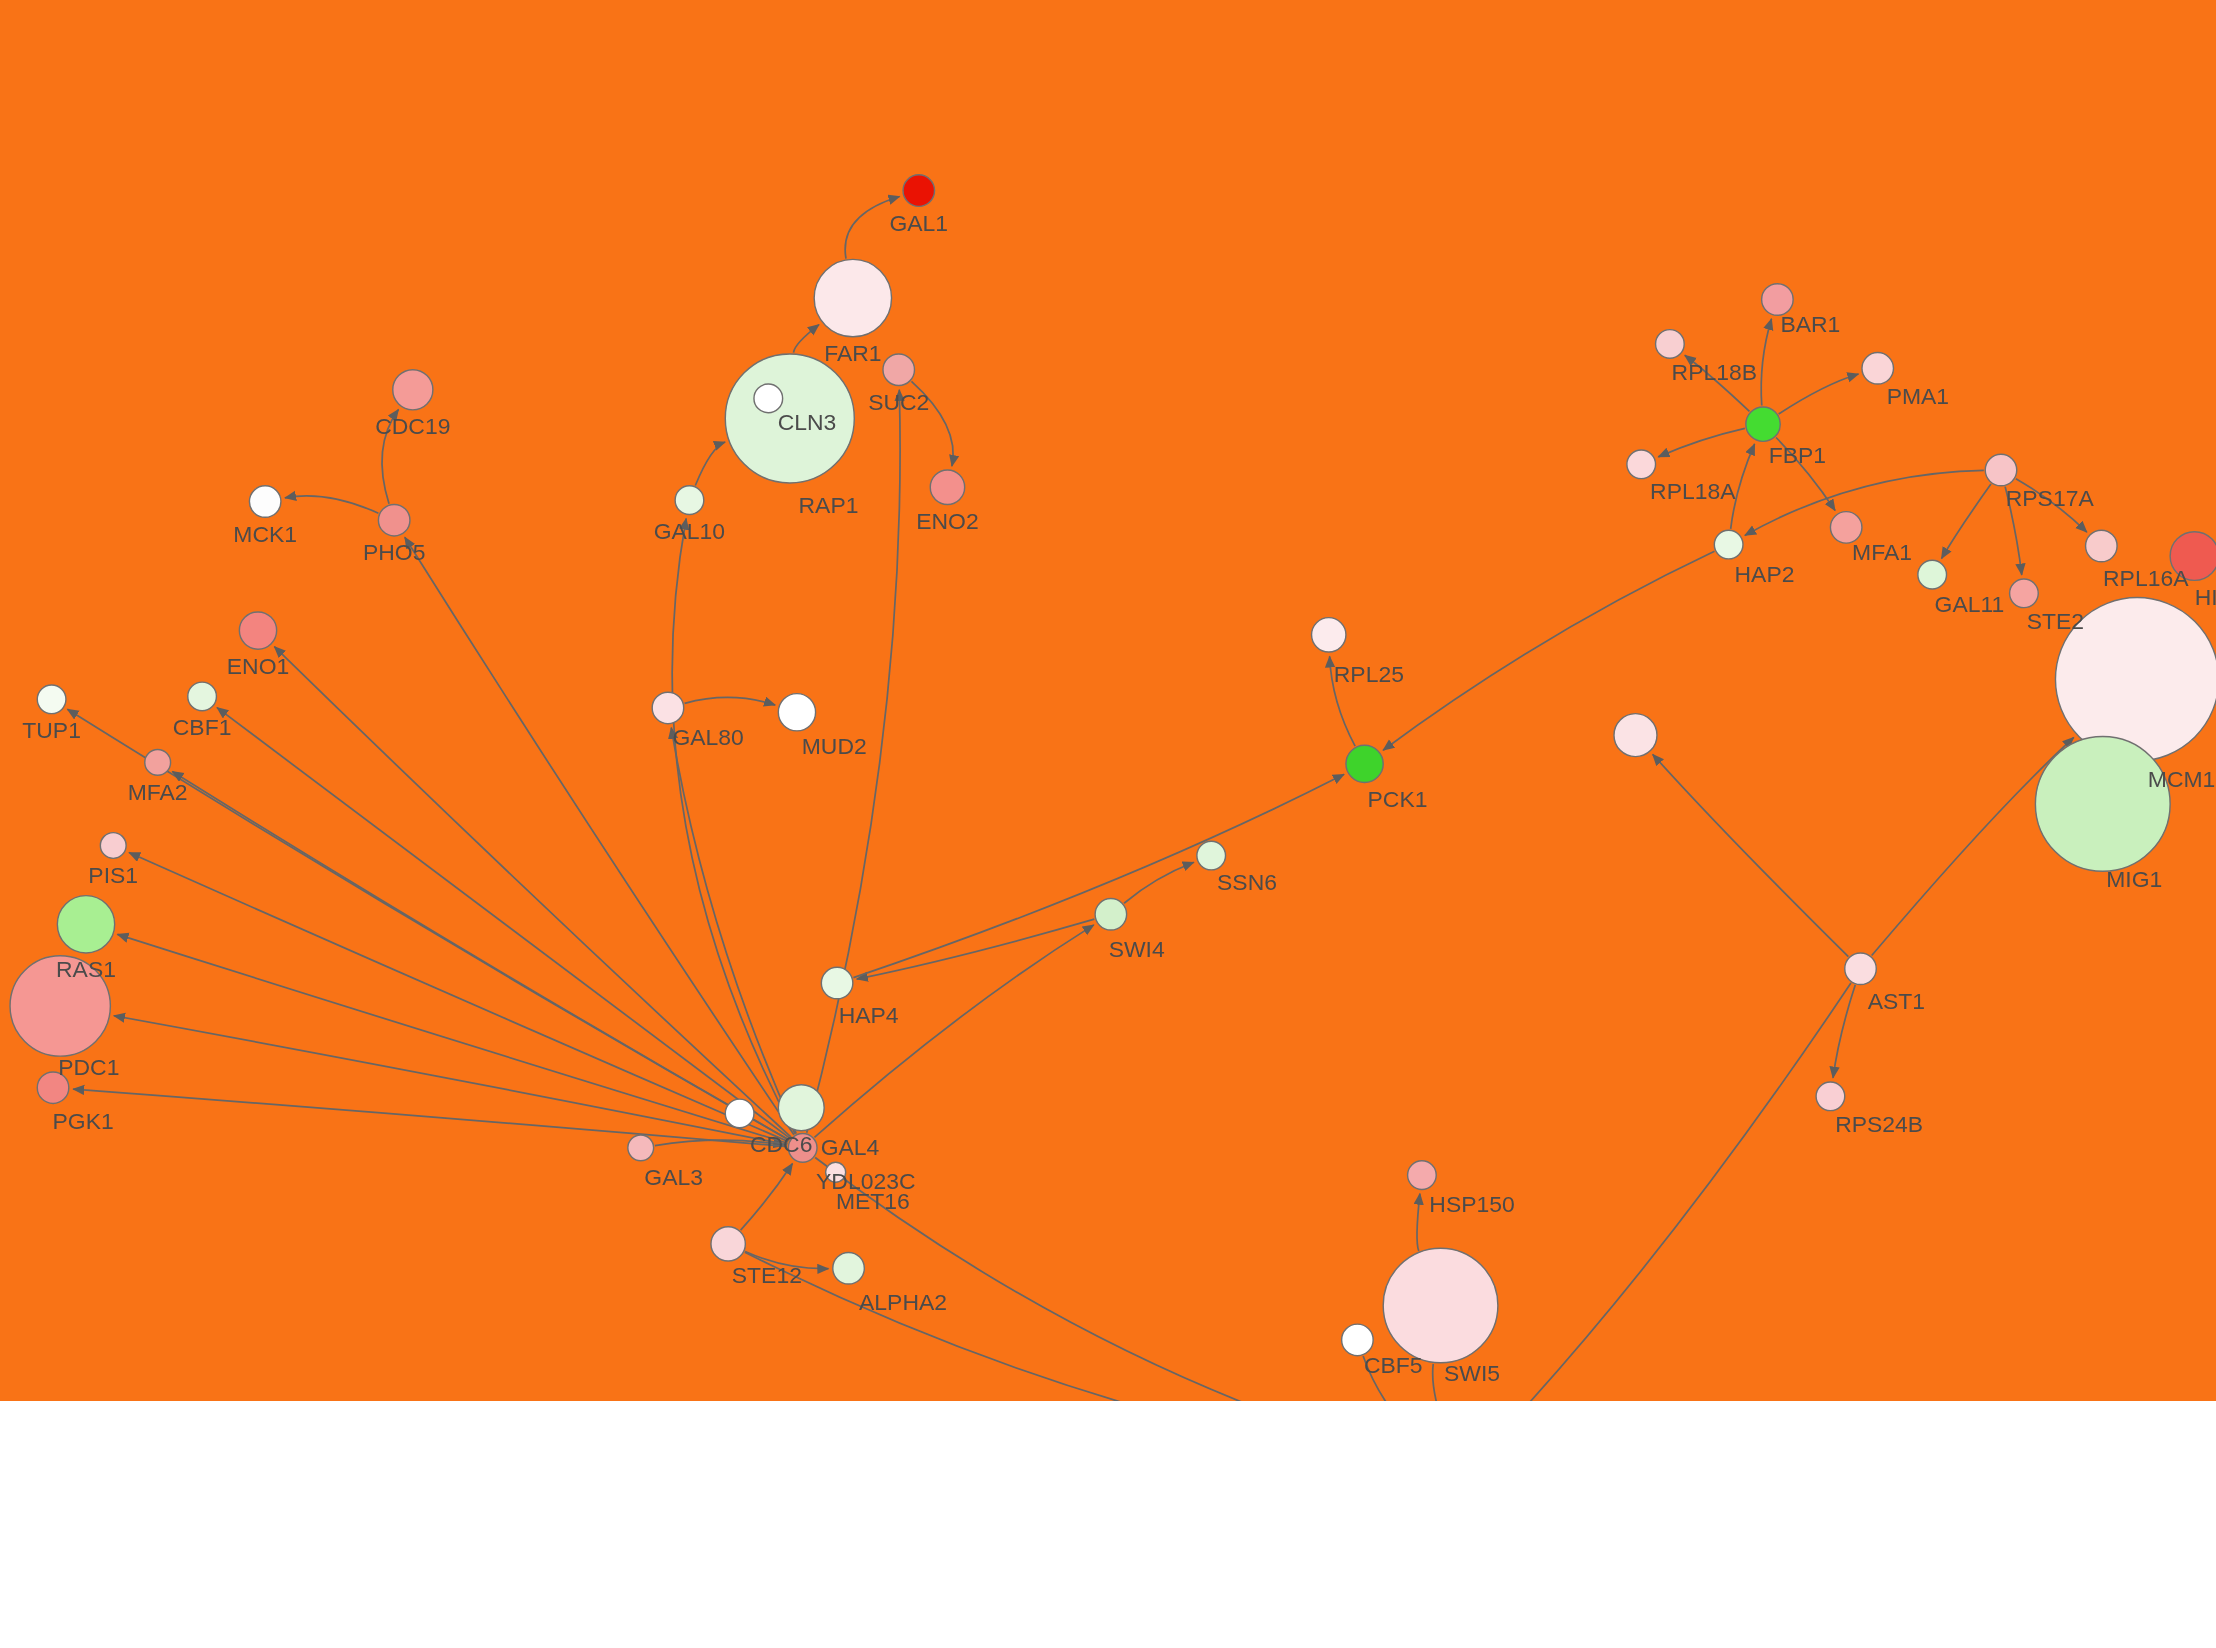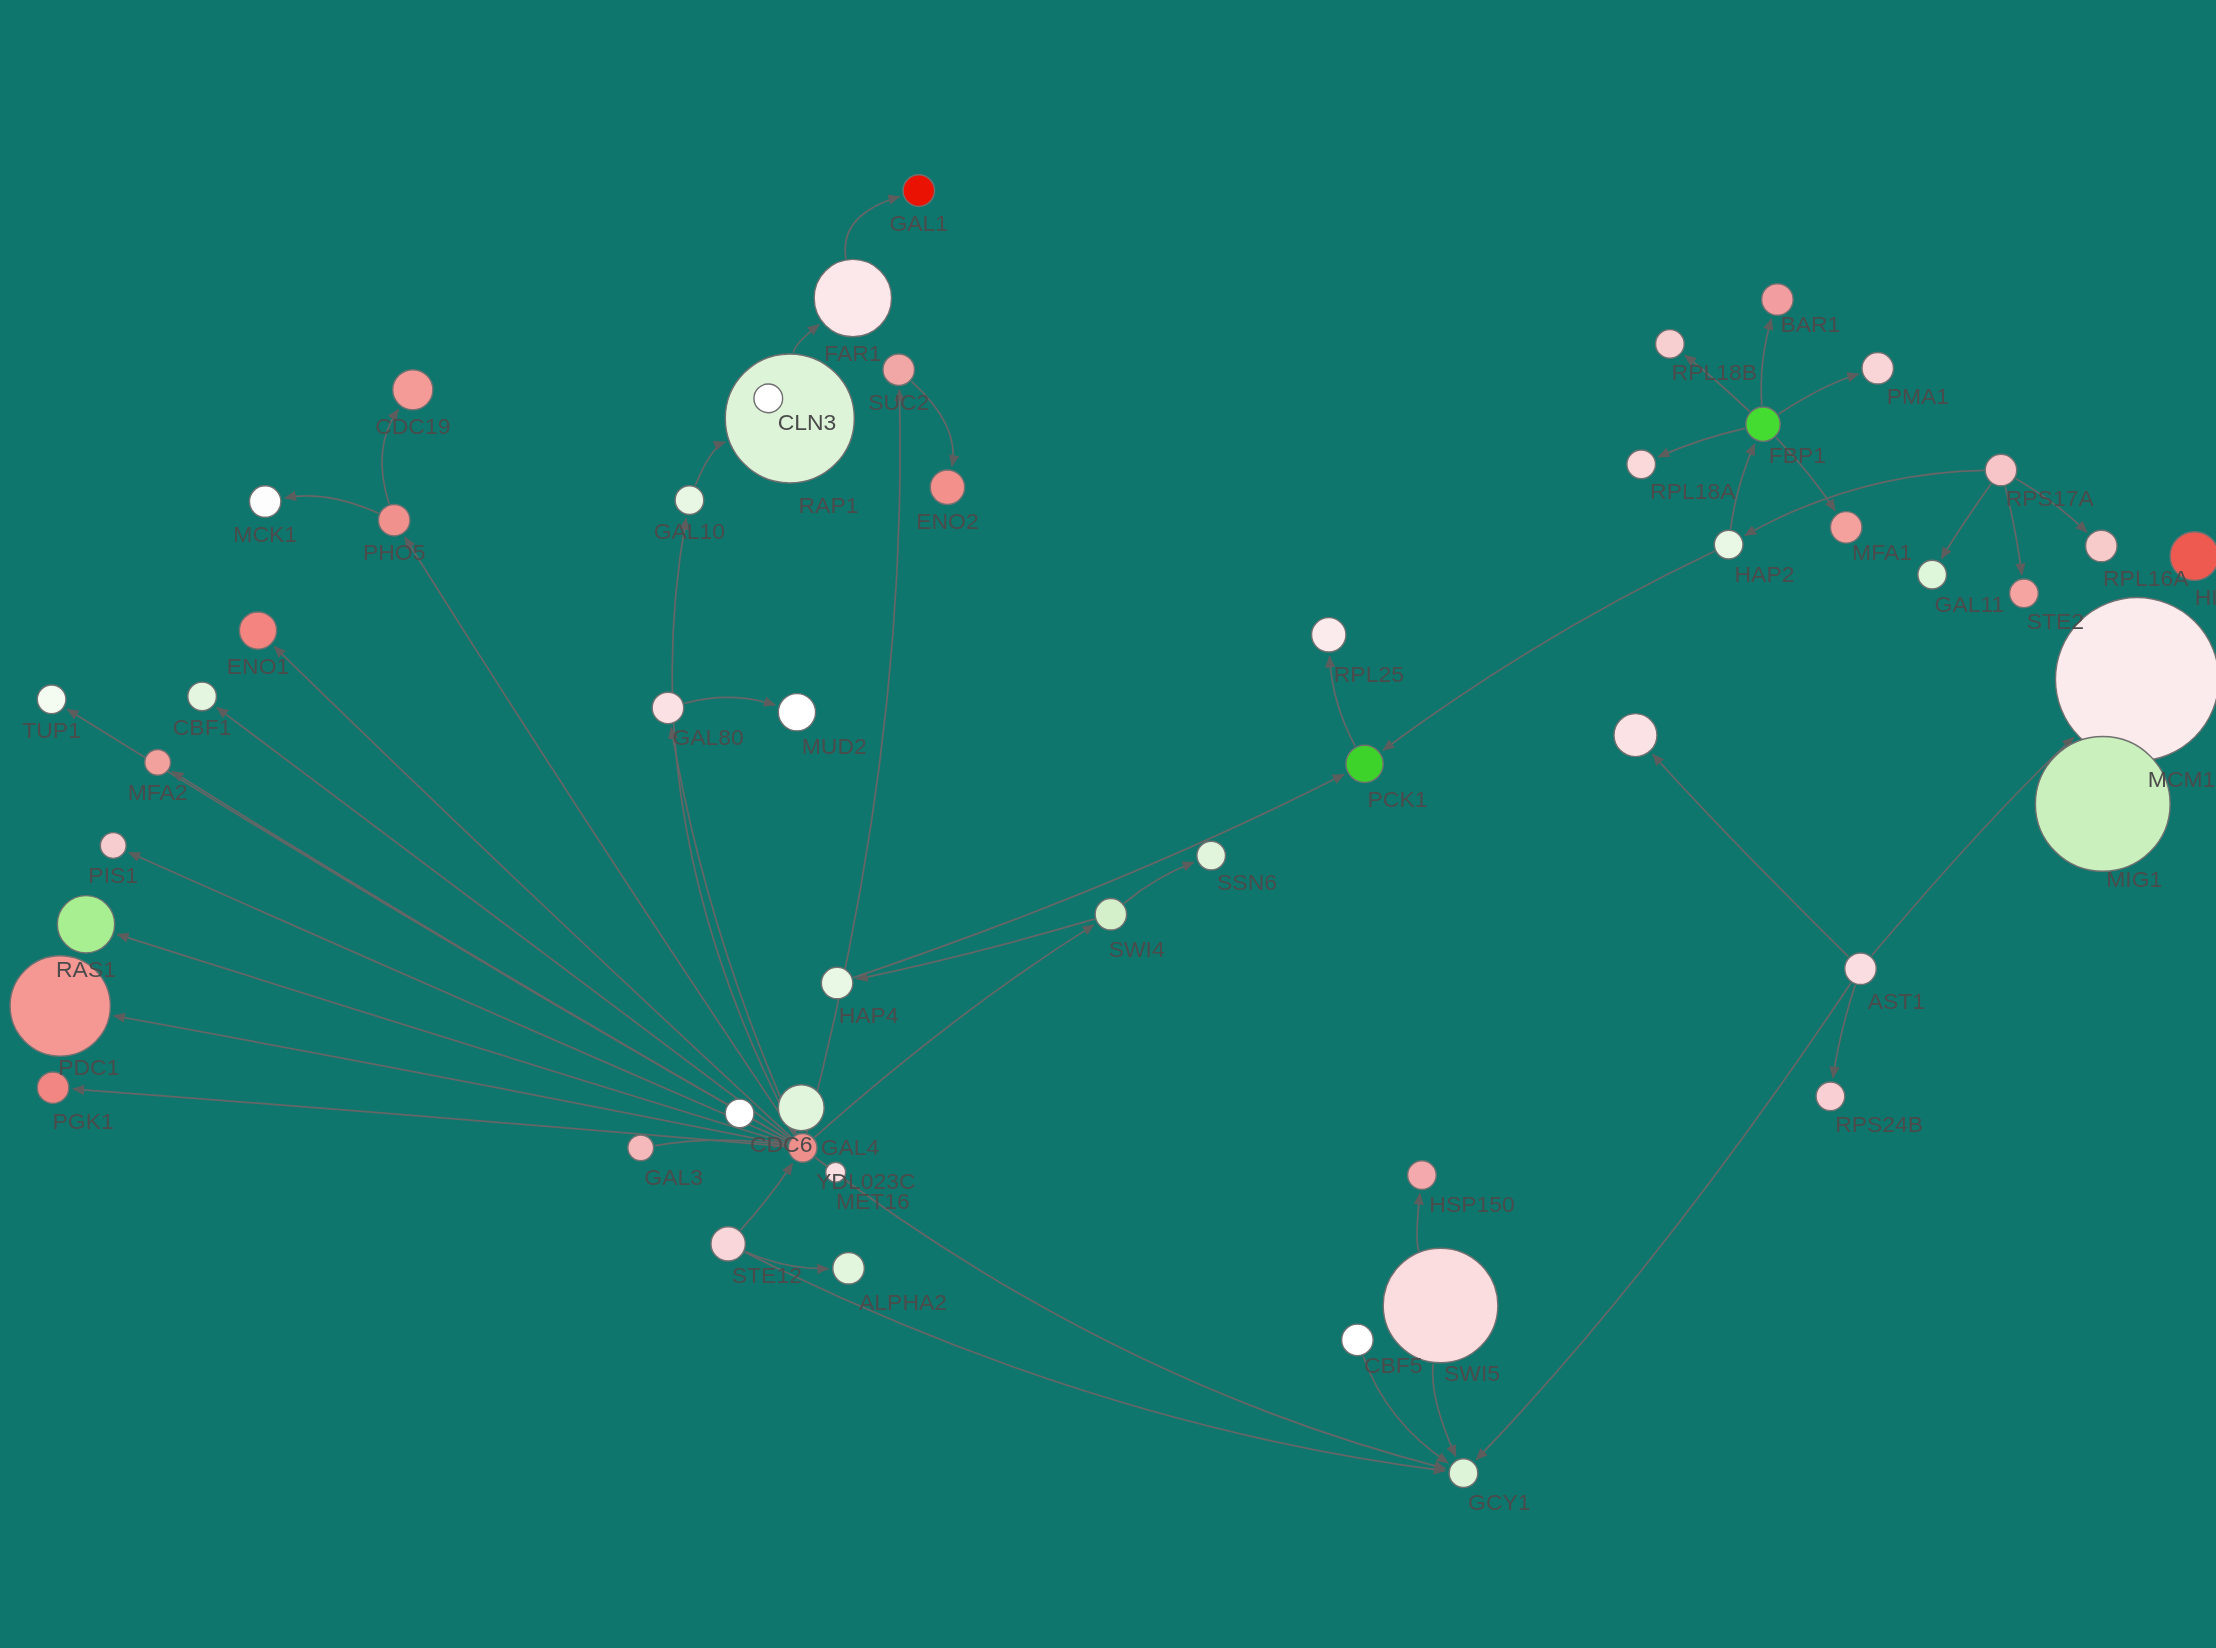--- a/index.html
+++ b/index.html
@@ -1,16 +1,16 @@
 <!DOCTYPE html>
 <html style="font-size:12.4px"><head>
 <meta charset="utf-8">
 <style>
   html, body { margin: 0; padding: 0; background: #ffffff; }
-  .canvas { width: 2216px; height: 1648px; background: #0f766e; overflow: hidden; }
+  .canvas { width: 2216px; height: 1401px; background: #f97316; overflow: hidden; }
   svg { display: block; width: 2216px; height: 1648px; }
   text.node-label {
     font-family: "Liberation Sans", "DejaVu Sans", sans-serif;
     fill: #4b4b4b;
     pointer-events: none;
   }
 </style>
 </head>
 <body>
 

